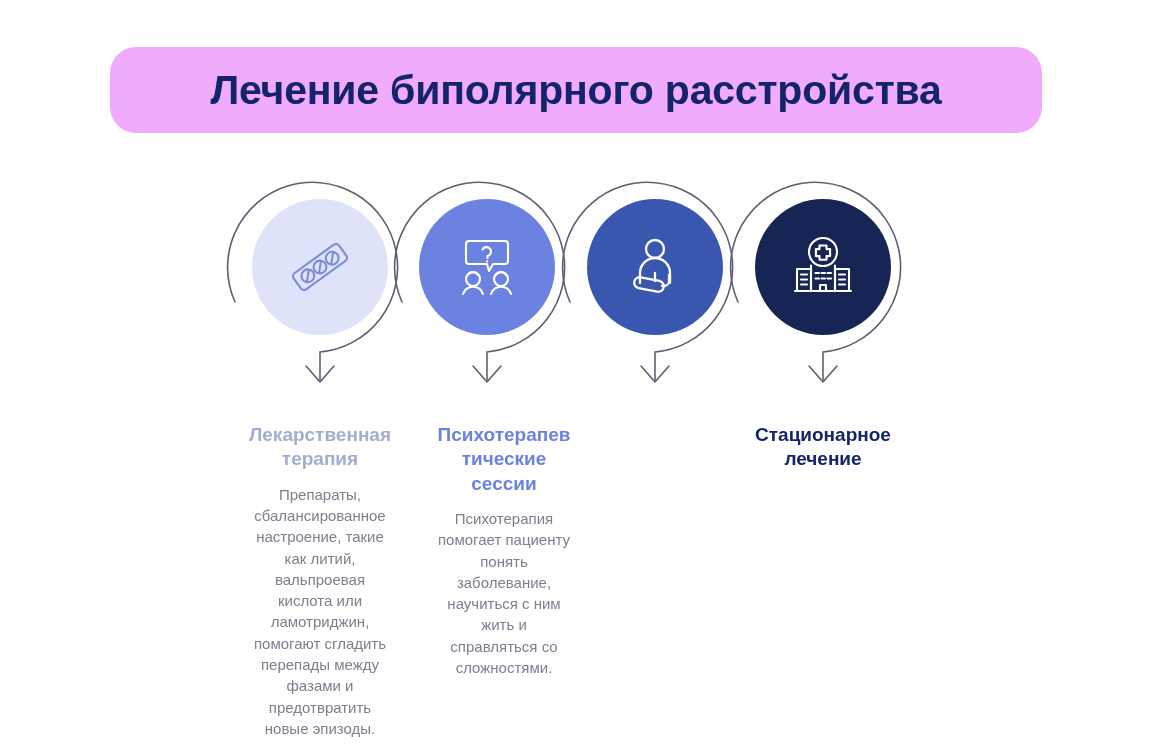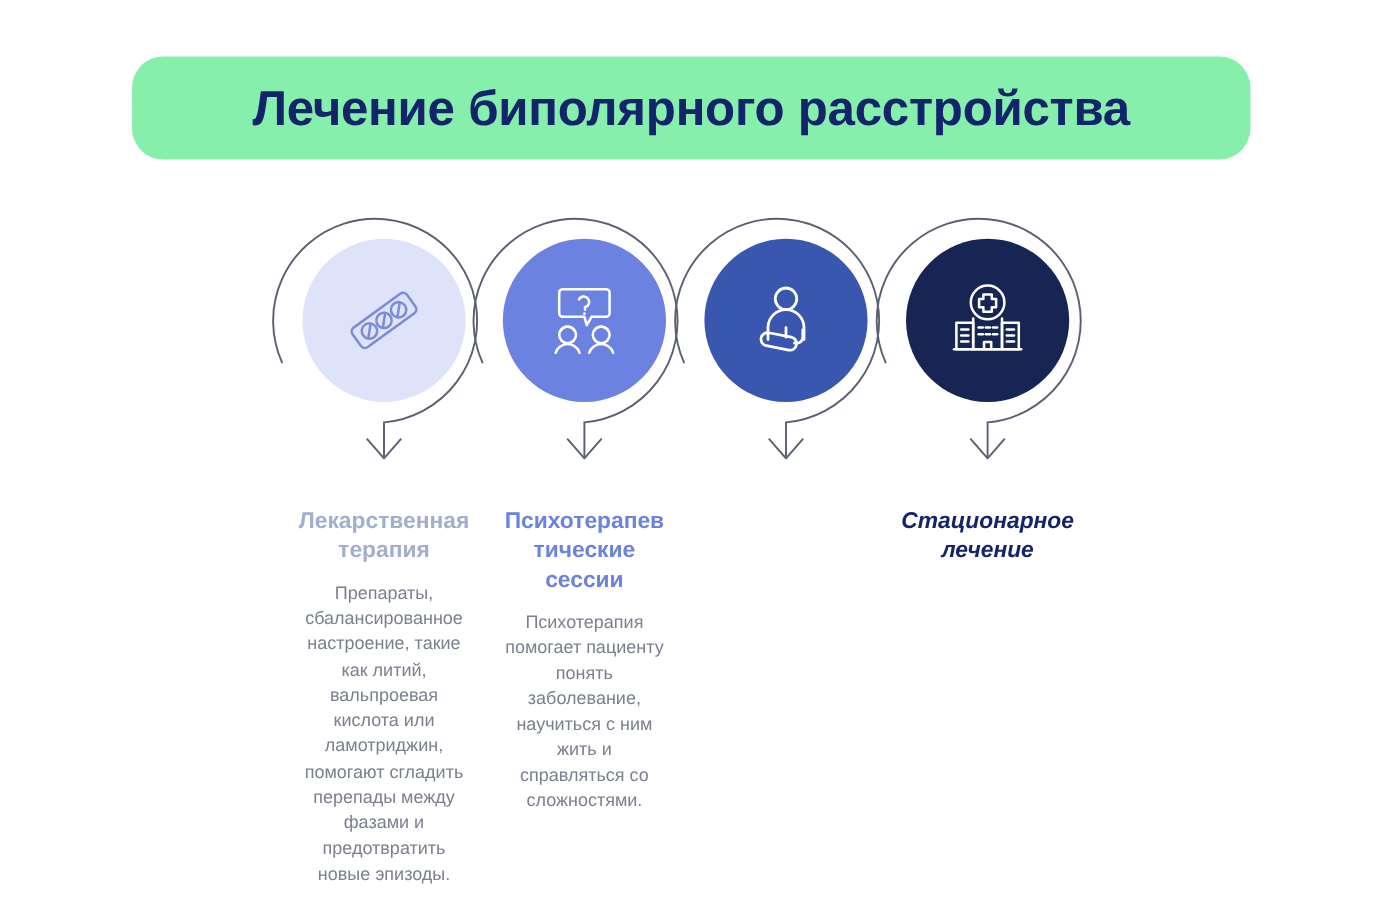--- a/index.html
+++ b/index.html
@@ -16,21 +16,21 @@
     position: relative;
   }
 
   
   .title-banner {
     position: absolute;
     left: 110px;
     top: 47px;
     width: 932px;
     height: 86px;
-    background: #86efac;
+    background: #f0abfc;
     border-radius: 26px;
     display: flex;
     align-items: center;
     justify-content: center;
     box-sizing: border-box;
   }
   .title-text {
     font-size: 41px;
     font-weight: bold;
     color: #14246B;
@@ -109,23 +109,23 @@
   .step-body {
     font-size: 15px;
     line-height: 1.42;
     color: #7A808E;
     margin: 0;
     white-space: pre-line;
   }
 
   
   .step-0 .step-text { width: 172px; left: 4px; }
-  .step-1 .step-text { width: 178px; left: 1px; }
+  .step-1 .step-text { width: 178px; left: 18px; }
   .step-2 .step-text { width: 180px; left: 0px; }
-  .step-3 .step-text { width: 186px; left: -3px; font-style: italic; }
+  .step-3 .step-text { width: 186px; left: -3px; }
 </style>
 </head>
 <body>
 
 <div class="title-banner">
   <div class="title-text">Лечение биполярного расстройства</div>
 </div>
 
 <div class="steps">
 

